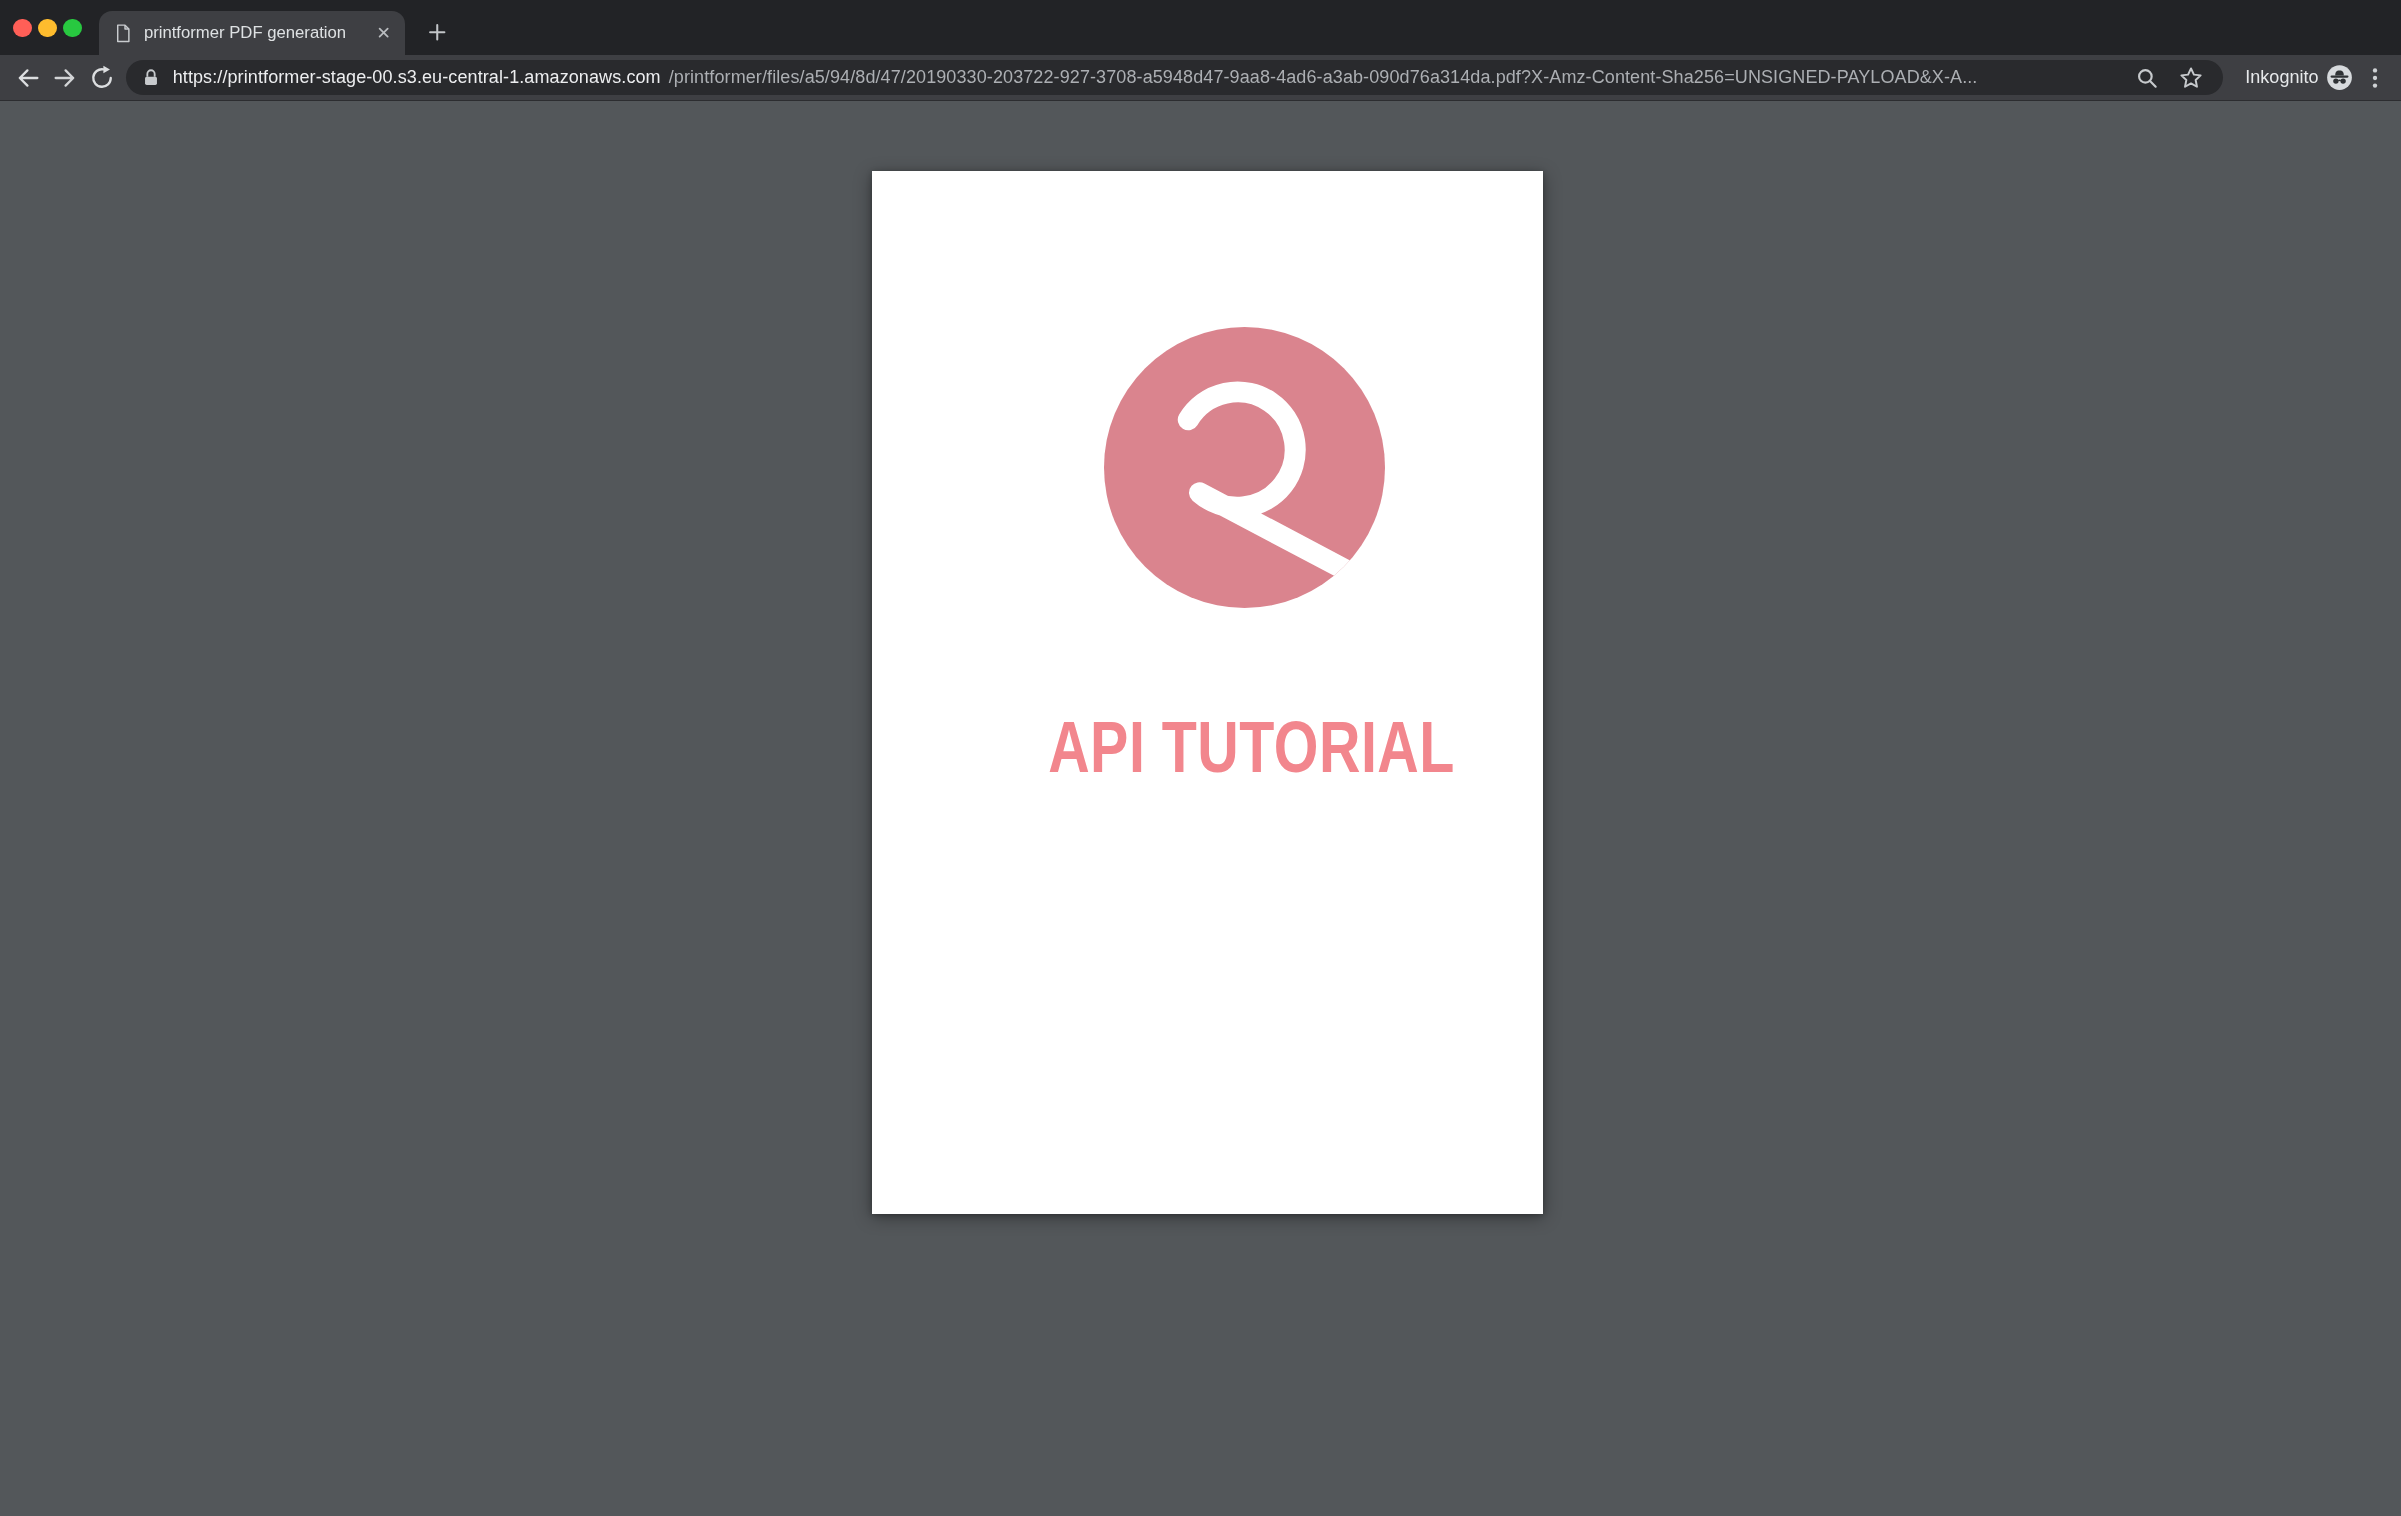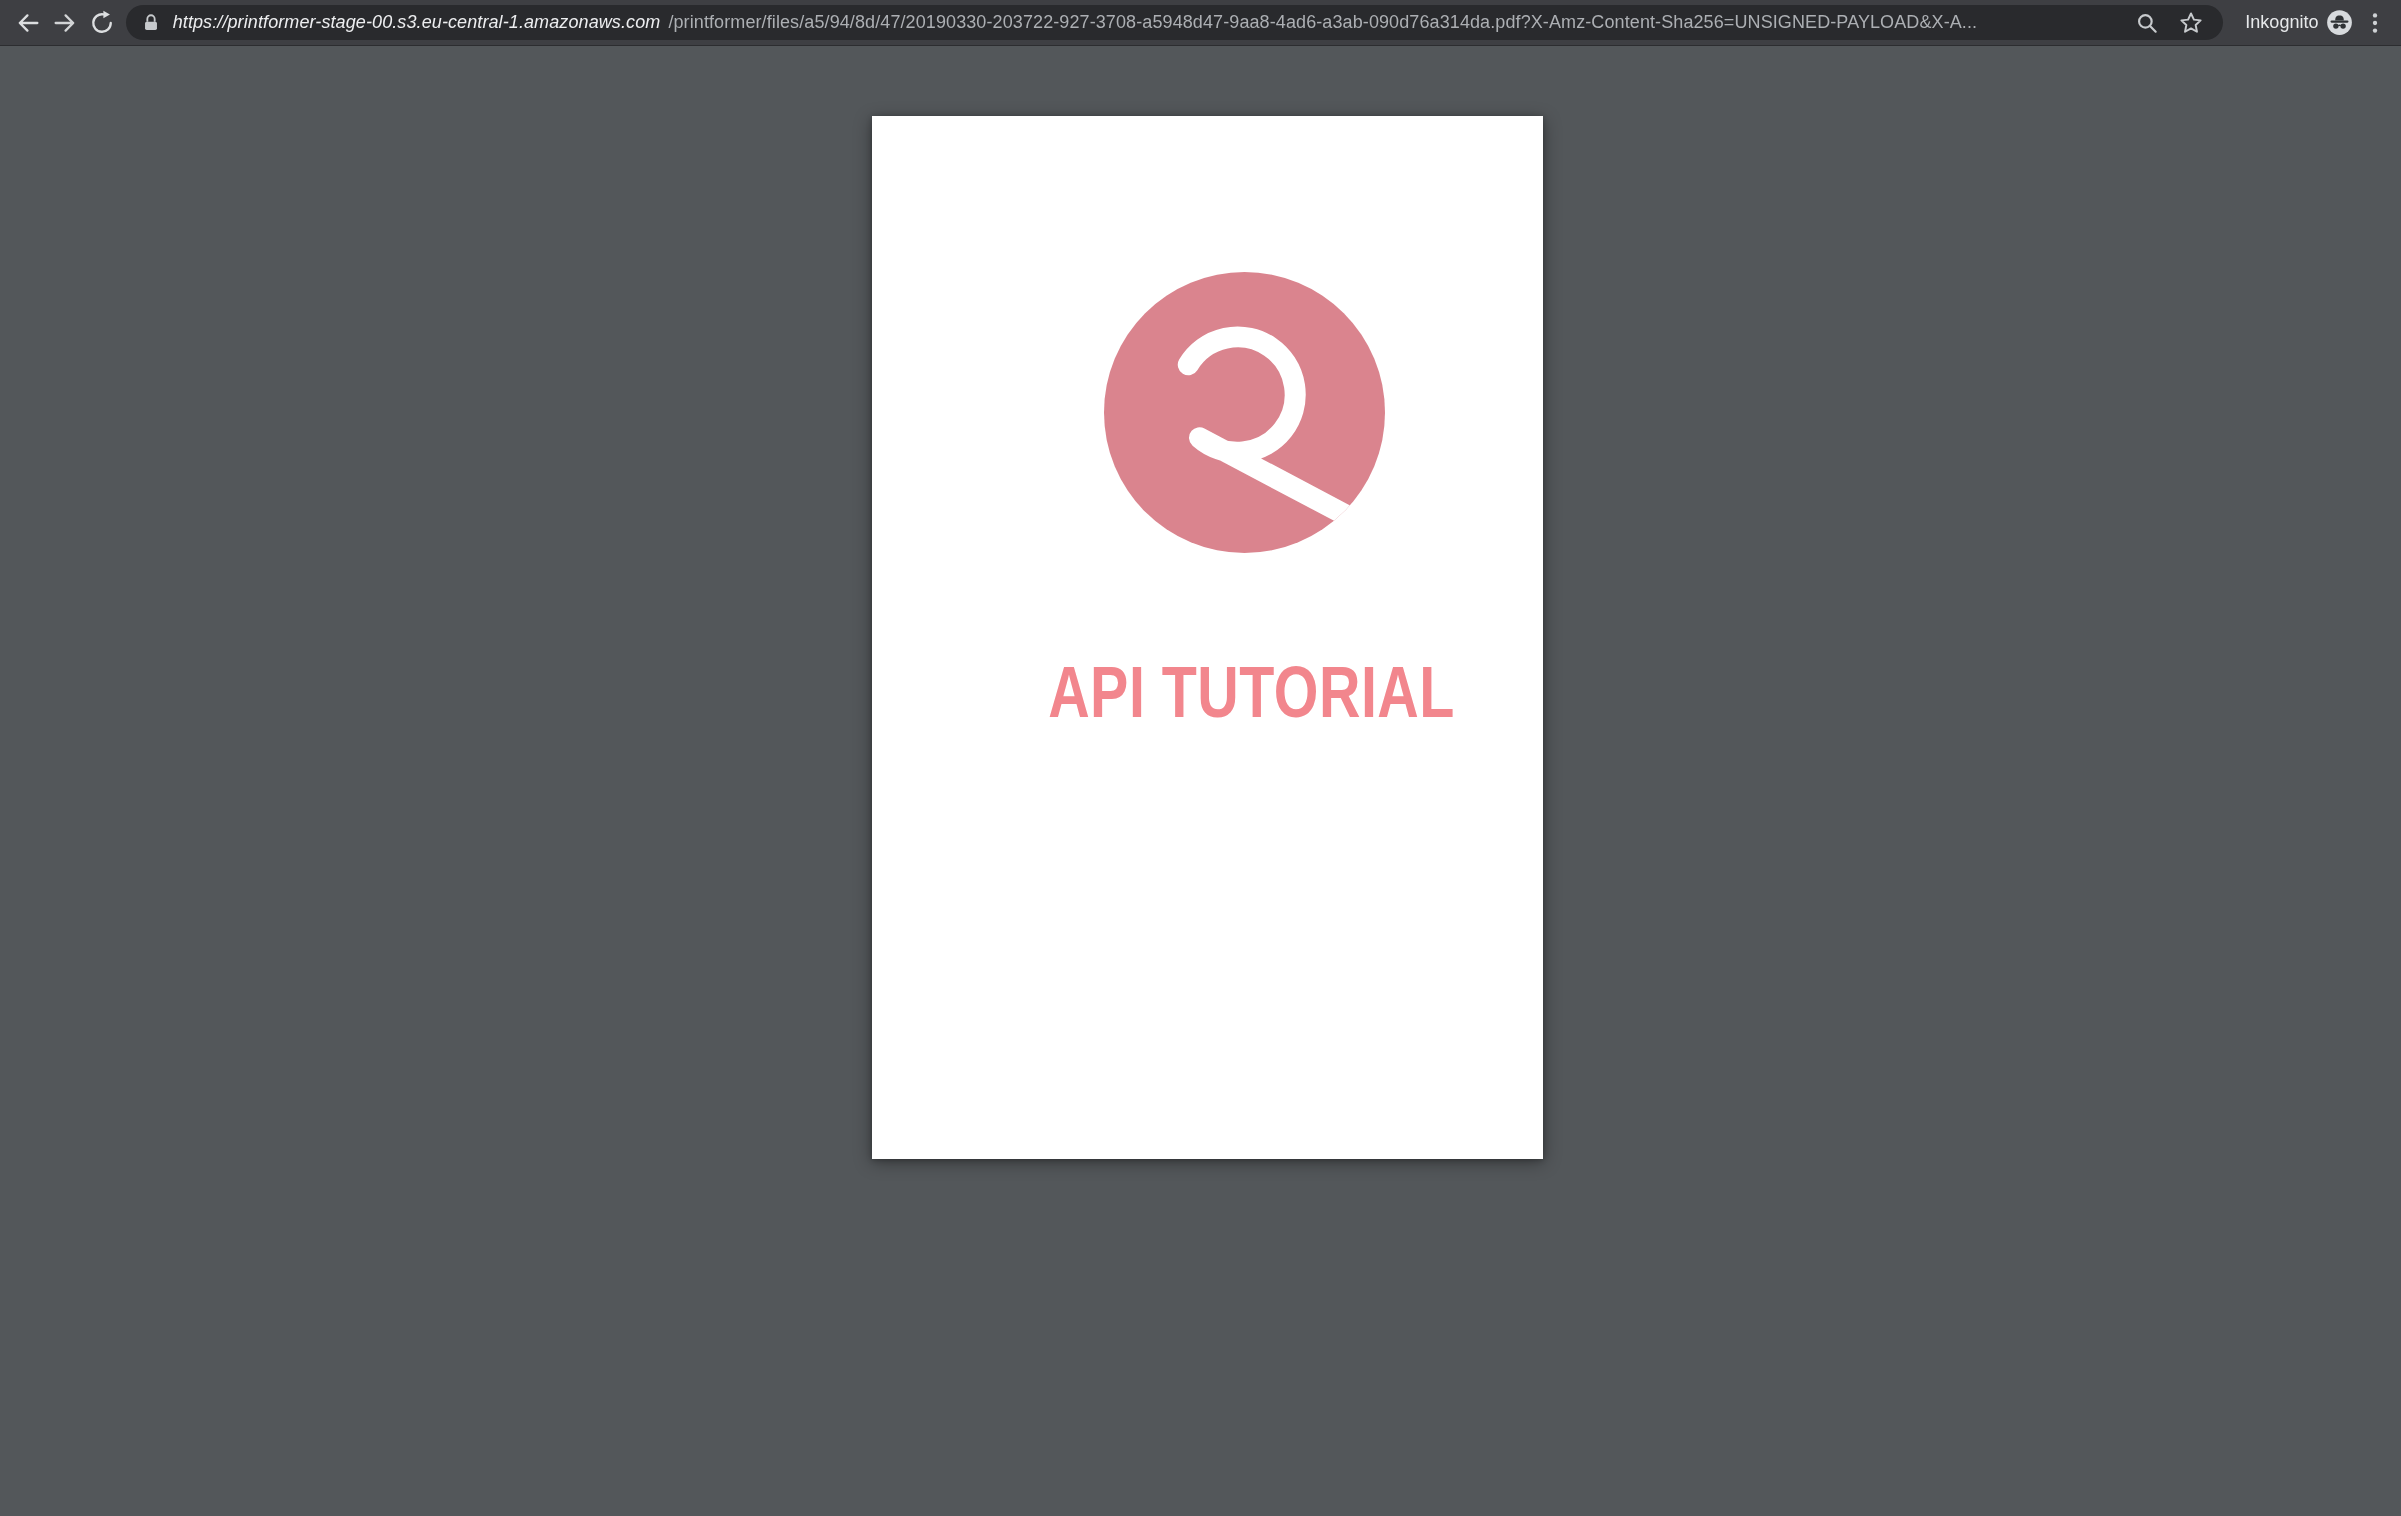--- a/index.html
+++ b/index.html
@@ -67,21 +67,21 @@
     margin:0 22px 0 6.4px;
     background:var(--omnibox,#292A2D);
     border-radius:17.4px;
     display:flex; align-items:center;
     padding:0 103px 0 14px;
     position:relative;
   }
   .lock-wrap { width:22px; height:22px; flex:none; margin-right:10.3px; }
   .lock-wrap svg { width:100%; height:100%; display:block; }
   .url { font-size:18px; white-space:nowrap; overflow:hidden; min-width:0; letter-spacing:0.1px; }
-  .url-origin { color:#EDEEF0;font-style:italic; }
+  .url-origin { color:#EDEEF0; }
   .url-path { color:#ACAFB3;margin-left:8px; }
   .omni-right-icon { position:absolute; top:50%; transform:translateY(-50%); width:26px; height:26px; }
   .omni-right-icon svg { width:100%; height:100%; display:block; }
   .zoom-pos { right:63px; }
   .star-pos { right:19.3px; }
 
   .right-cluster { display:flex; align-items:center; gap:8px; flex:none; padding-right:5.2px; }
   .incognito-label { font-size:18px; color:#E7E9EB; white-space:nowrap; }
   .avatar { width:27px; height:27px; }
   .avatar svg { width:100%; height:100%; display:block; }
@@ -121,20 +121,48 @@
     transform:scale(0.82,1.04);
     transform-origin:50% 0;
     white-space:nowrap;
   }
 </style>
 </head>
 <body>
 
 <div class="browser-window">
 
+  <div class="tabstrip">
+    <div class="traffic-lights">
+      <span class="tl red"></span>
+      <span class="tl yellow"></span>
+      <span class="tl green"></span>
+    </div>
+
+    <div class="tab">
+      <span class="tab-favicon">
+        <svg viewBox="0 0 24 24">
+          <path d="M5.5 2.5 h8.5 l4.5 4.5 v14.5 h-13 z" fill="none" stroke="#C9CCCF" stroke-width="1.7" stroke-linejoin="round"></path>
+          <path d="M14 2.5 v4.5 h4.5" fill="none" stroke="#C9CCCF" stroke-width="1.7" stroke-linejoin="round"></path>
+        </svg>
+      </span>
+      <span class="tab-title">printformer PDF generation</span>
+      <span class="tab-close">
+        <svg viewBox="0 0 24 24">
+          <path d="M7 7 L17 17 M17 7 L7 17" stroke="#B9BCBF" stroke-width="2.2" stroke-linecap="round"></path>
+        </svg>
+      </span>
+    </div>
+
+    <div class="newtab-button">
+      <svg viewBox="0 0 24 24">
+        <path d="M12 5 V19 M5 12 H19" stroke="#C2C5C8" stroke-width="2" stroke-linecap="round"></path>
+      </svg>
+    </div>
+  </div>
 
   <div class="toolbar">
     <div class="nav-btn">
       <svg viewBox="0 0 24 24">
         <path d="M20 12 H5 M11.5 5.5 L5 12 L11.5 18.5" fill="none" stroke="#DCDEE0" stroke-width="2" stroke-linecap="round" stroke-linejoin="round"></path>
       </svg>
     </div>
     <div class="nav-btn">
       <svg viewBox="0 0 24 24">
         <path d="M4 12 H19 M12.5 5.5 L19 12 L12.5 18.5" fill="none" stroke="#D2D4D6" stroke-width="2" stroke-linecap="round" stroke-linejoin="round"></path>

